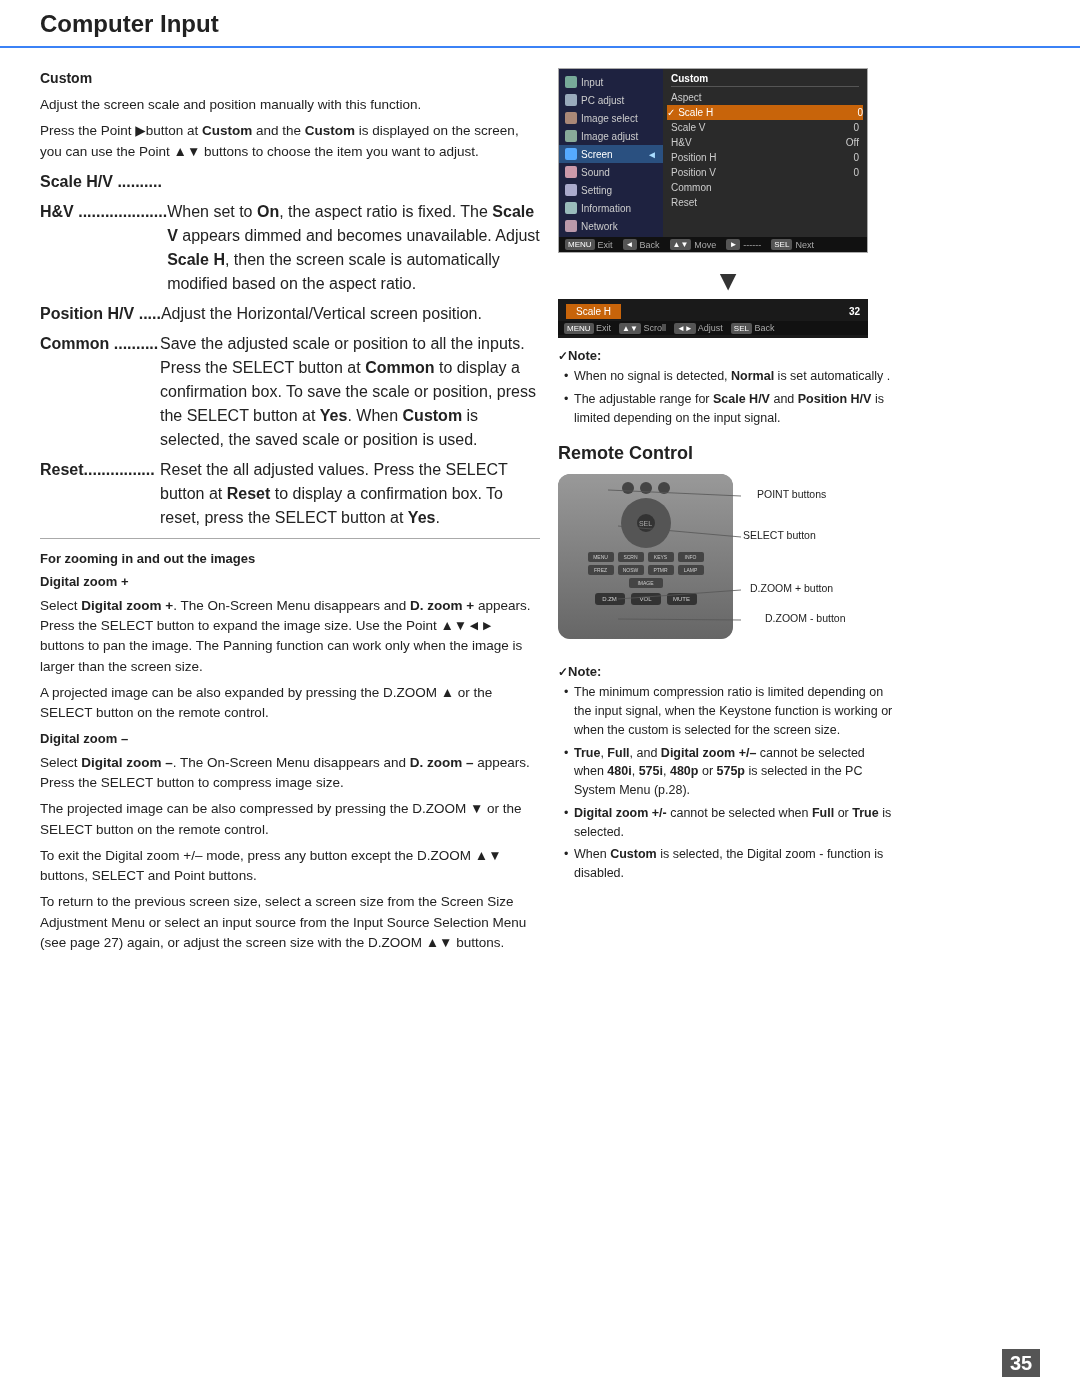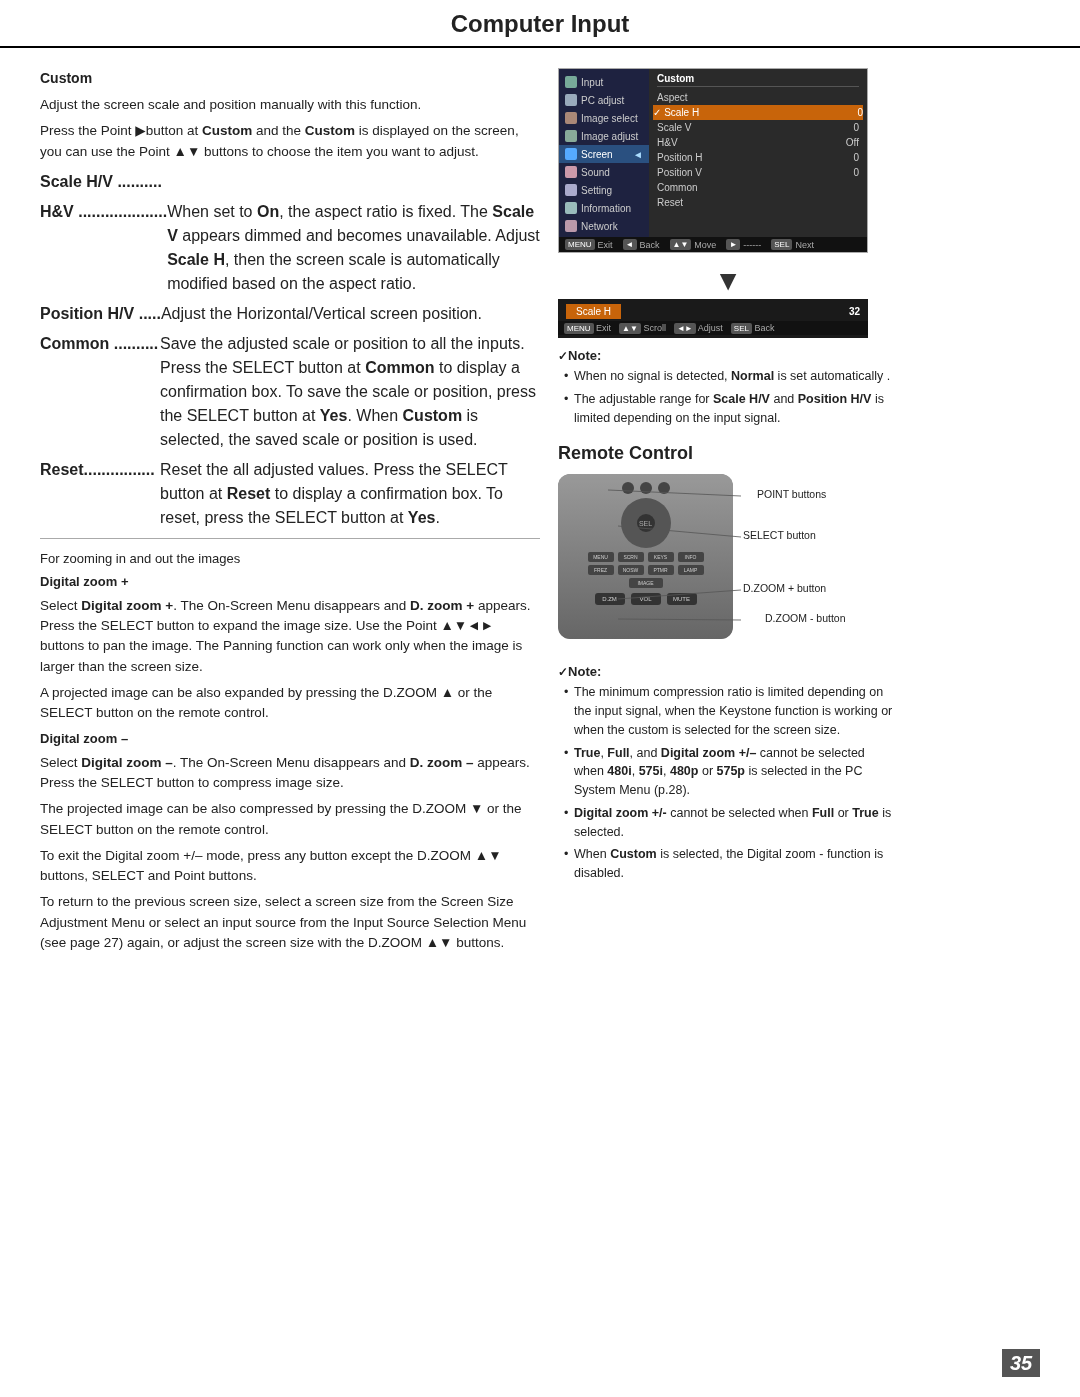--- a/index.html
+++ b/index.html
@@ -8,22 +8,22 @@
       min-height: 1397px;
       background: #fff;
       font-family: Arial, Helvetica, sans-serif;
       font-size: 14px;
       color: #222;
       position: relative;
     }
 
     
     .page-header {
-      border-bottom: 2px solid #000000;
-      text-align: center;
+      border-bottom: 2px solid #3b82f6;
+      text-align: left;
       padding: 10px 40px 8px 40px;
     }
     .page-header h1 {
       font-size: 24px;
       font-weight: bold;
       color: #222;
     }
 
     
     .main-content {
@@ -45,21 +45,21 @@
     }
 
     
     .section-title {
       font-weight: bold;
       font-size: 14px;
       margin-bottom: 6px;
     }
 
     .subsection-title {
-      font-weight: normal;
+      font-weight: bold;
       font-size: 13px;
       margin-bottom: 4px;
     }
 
     p {
       line-height: 1.5;
       margin-bottom: 6px;
       font-size: 13.5px;
     }
 
@@ -118,41 +118,40 @@
       right: 40px;
       font-size: 20px;
       font-weight: bold;
       color: #fff;
       background: #555;
       width: 38px;
       height: 28px;
       display: flex;
       align-items: center;
       justify-content: center;
-      font-style: italic;
     }
 
     
     .osd-container {
       margin-bottom: 14px;
     }
     .osd-screen {
       width: 310px;
       border: 1px solid #aaa;
       background: #1a1a2e;
       font-size: 11px;
       color: #ddd;
       overflow: hidden;
     }
     .osd-inner {
       display: flex;
       height: 168px;
     }
     .osd-left-panel {
-      width: 90px;
+      width: 104px;
       background: #1e2240;
       padding: 4px 0;
     }
     .osd-menu-item {
       display: flex;
       align-items: center;
       padding: 3px 6px;
       font-size: 10px;
       color: #ccc;
       gap: 4px;
@@ -596,21 +595,21 @@
             <div class="r-bottom-row">
               <div class="r-zoom-btn" style="font-size:6px;">D.ZM</div>
               <div class="r-zoom-btn" style="font-size:6px;">VOL</div>
               <div class="r-zoom-btn" style="font-size:6px;">MUTE</div>
             </div>
           </div>
         </div>
 
         <div class="remote-label" style="left:199px;top:14px;">POINT buttons</div>
         <div class="remote-label" style="left:185px;top:55px;">SELECT button</div>
-        <div class="remote-label" style="left:185px;top:108px;">D.ZOOM + button</div>
+        <div class="remote-label" style="left:192px;top:108px;">D.ZOOM + button</div>
         <div class="remote-label" style="left:185px;top:138px;padding-left:22px;">D.ZOOM - button</div>
 
         <svg style="position:absolute;top:0;left:0;width:320px;height:175px;pointer-events:none;">
           <line x1="50" y1="16" x2="183" y2="22" stroke="#555" stroke-width="0.8"></line>
           <line x1="60" y1="52" x2="183" y2="63" stroke="#555" stroke-width="0.8"></line>
           <line x1="60" y1="125" x2="183" y2="116" stroke="#555" stroke-width="0.8"></line>
           <line x1="60" y1="145" x2="183" y2="146" stroke="#555" stroke-width="0.8"></line>
         </svg>
       </div>
     </div>

